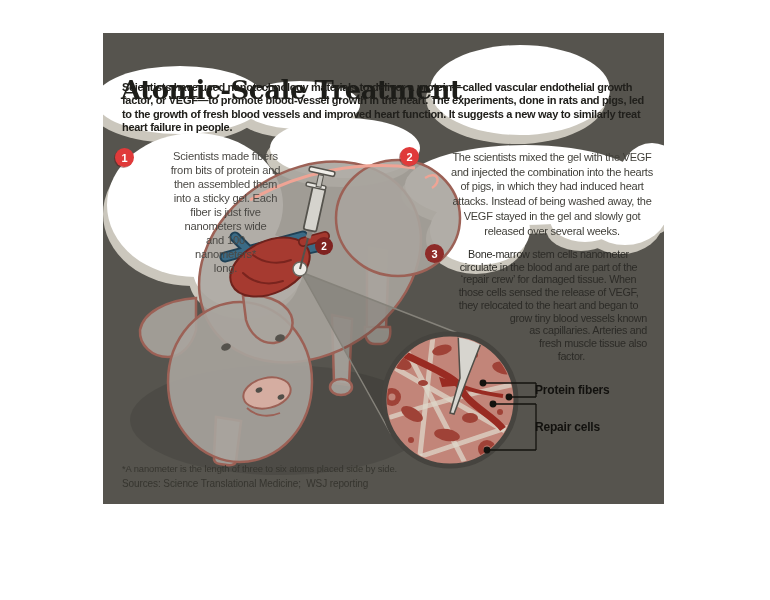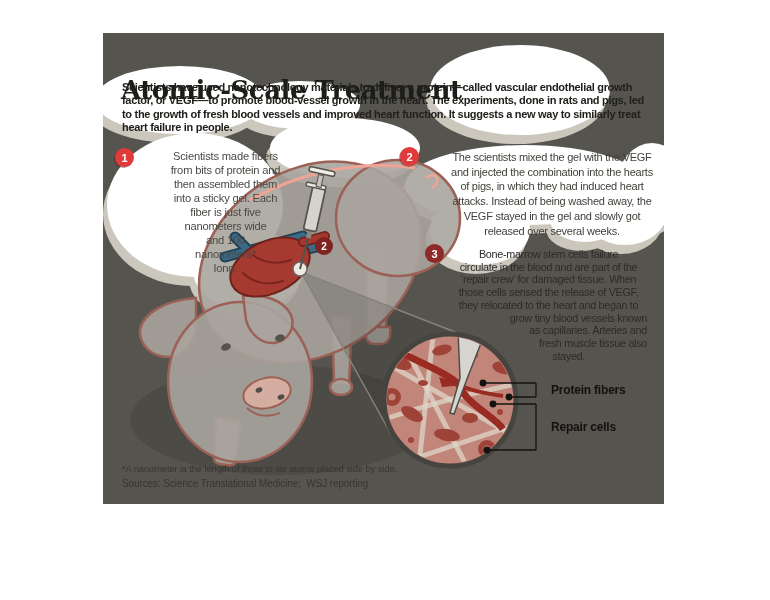--- a/index.html
+++ b/index.html
@@ -33,21 +33,21 @@
          font-size:10px;box-shadow:none;}
   .step-text .line{white-space:nowrap;text-align:center;}
   .step1{left:40px;top:116px;width:165px;font-size:11.2px;line-height:14px;
          color:#4b4945;letter-spacing:-.2px;}
   .step2{left:325px;top:117px;width:248px;font-size:11px;line-height:14.7px;
          color:#403f39;letter-spacing:-.25px;}
   .step3{left:347px;top:215px;width:197px;font-size:10.8px;line-height:12.7px;
          color:#2c2b27;letter-spacing:-.3px;}
   .step3 .right{text-align:right;}
   .step3 .last{padding-right:62px;}
-  .mag-label{position:absolute;left:448px;font-size:12px;font-weight:bold;color:#12110e;
+  .mag-label{position:absolute;left:432px;font-size:12px;font-weight:bold;color:#12110e;
          letter-spacing:-.2px;white-space:nowrap;}
   .footnote{left:19px;top:430px;font-size:9.4px;color:#36352f;letter-spacing:-.1px;}
   .sources{left:19px;top:445px;font-size:10px;color:#36352f;white-space:pre;letter-spacing:-.1px;}
   .credit{right:15px;top:445px;font-size:9.4px;color:#36352f;letter-spacing:-.1px;margin-top:26px;}
 </style>
 </head>
 <body>
 
 <div class="panel">
 
@@ -198,29 +198,29 @@
     <div class="line">The scientists mixed the gel with the VEGF</div>
     <div class="line">and injected the combination into the hearts</div>
     <div class="line">of pigs, in which they had induced heart</div>
     <div class="line">attacks. Instead of being washed away, the</div>
     <div class="line">VEGF stayed in the gel and slowly got</div>
     <div class="line">released over several weeks.</div>
   </div>
 
   <div class="badge badge-dark" style="left:322px;top:211px;">3</div>
   <div class="overlay step-text step3">
-    <div class="line">Bone-marrow stem cells failure</div>
+    <div class="line">Bone-marrow stem cells nanometer</div>
     <div class="line">circulate in the blood and are part of the</div>
     <div class="line">‘repair crew’ for damaged tissue. When</div>
     <div class="line">those cells sensed the release of VEGF,</div>
     <div class="line">they relocated to the heart and began to</div>
     <div class="line right">grow tiny blood vessels known</div>
     <div class="line right">as capillaries. Arteries and</div>
     <div class="line right">fresh muscle tissue also</div>
-    <div class="line right last">stayed.</div>
+    <div class="line right last">factor.</div>
   </div>
 
   <div class="badge badge-injection" style="left:212px;top:204px;">2</div>
 
   <div class="mag-label" style="top:350px;">Protein fibers</div>
   <div class="mag-label" style="top:387px;">Repair cells</div>
 
   <div class="overlay footnote">*A nanometer is the length of three to six atoms placed side by side.</div>
   <div class="overlay sources">Sources: Science Translational Medicine;  WSJ reporting</div>
   <div class="overlay credit">The Wall Street Journal</div>

